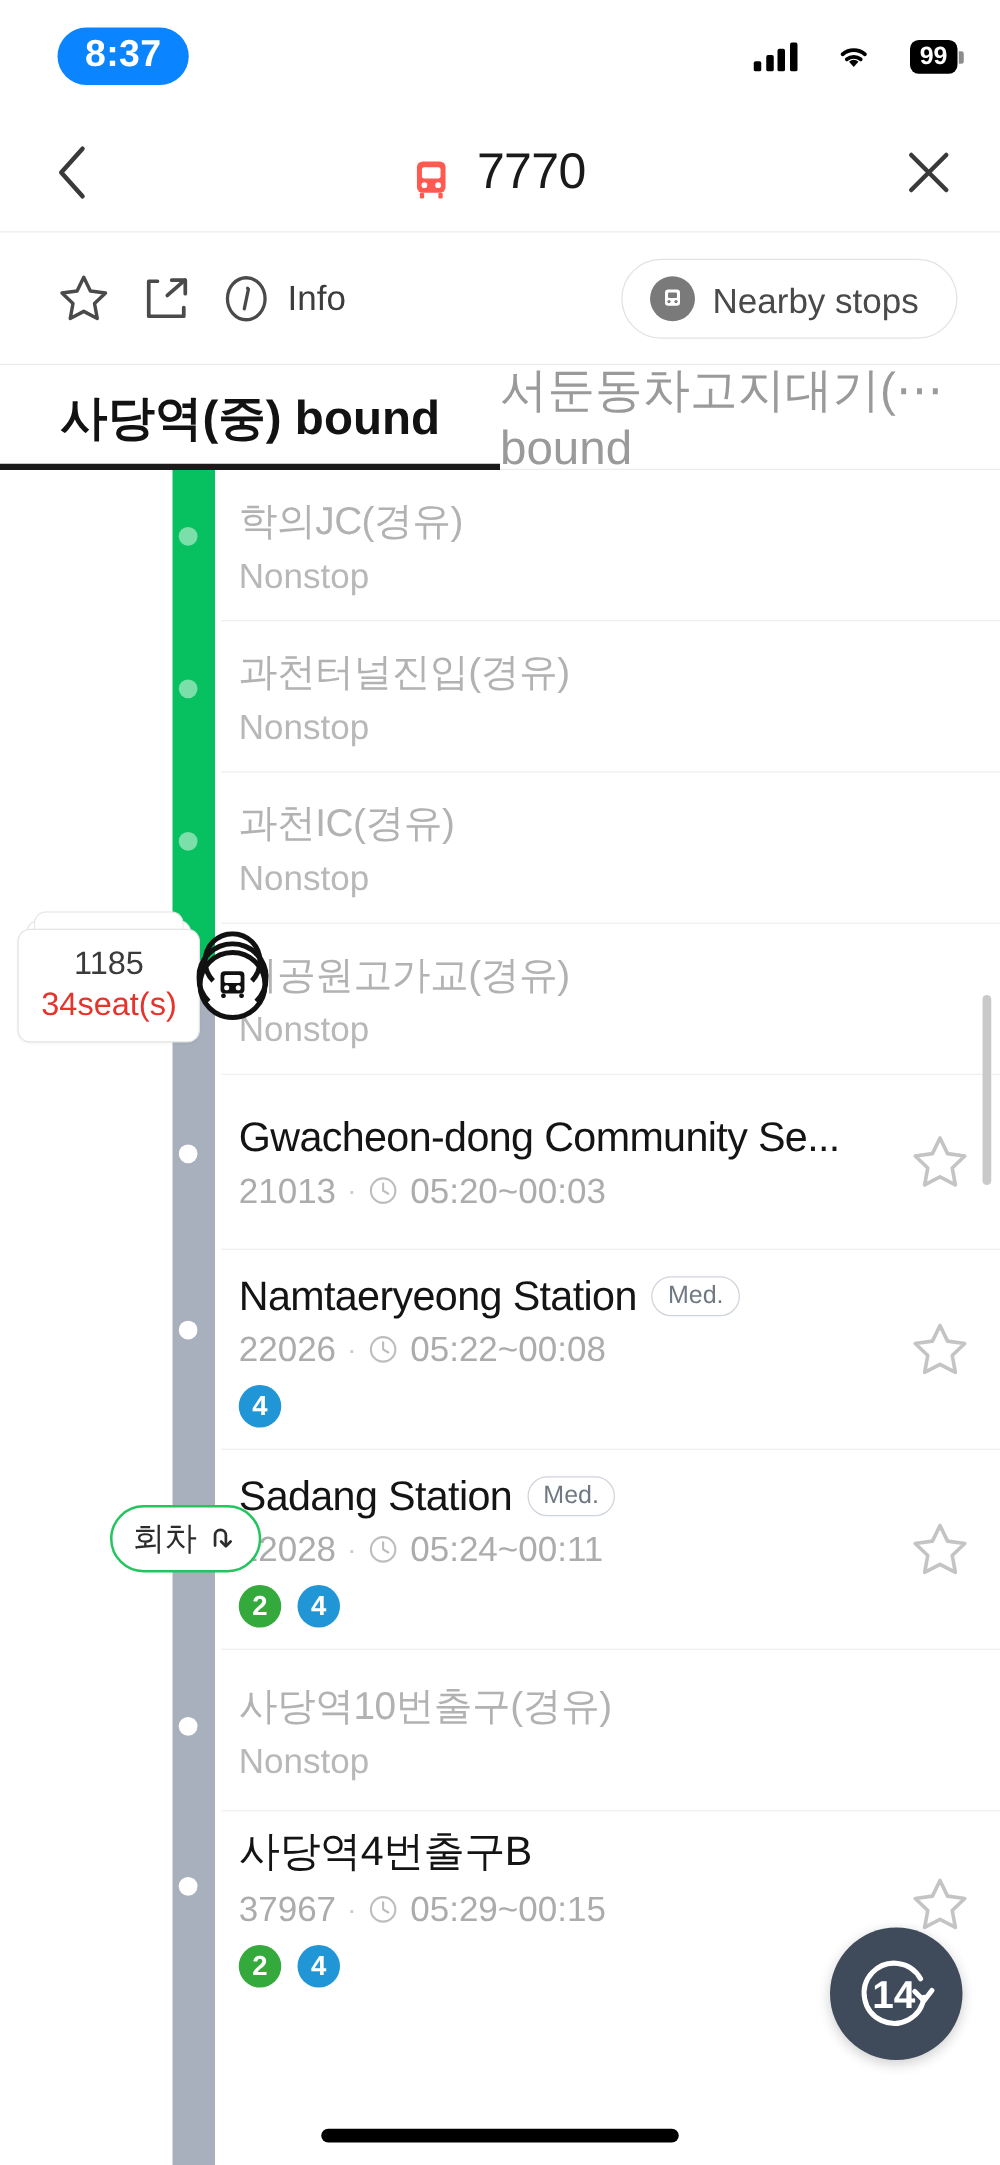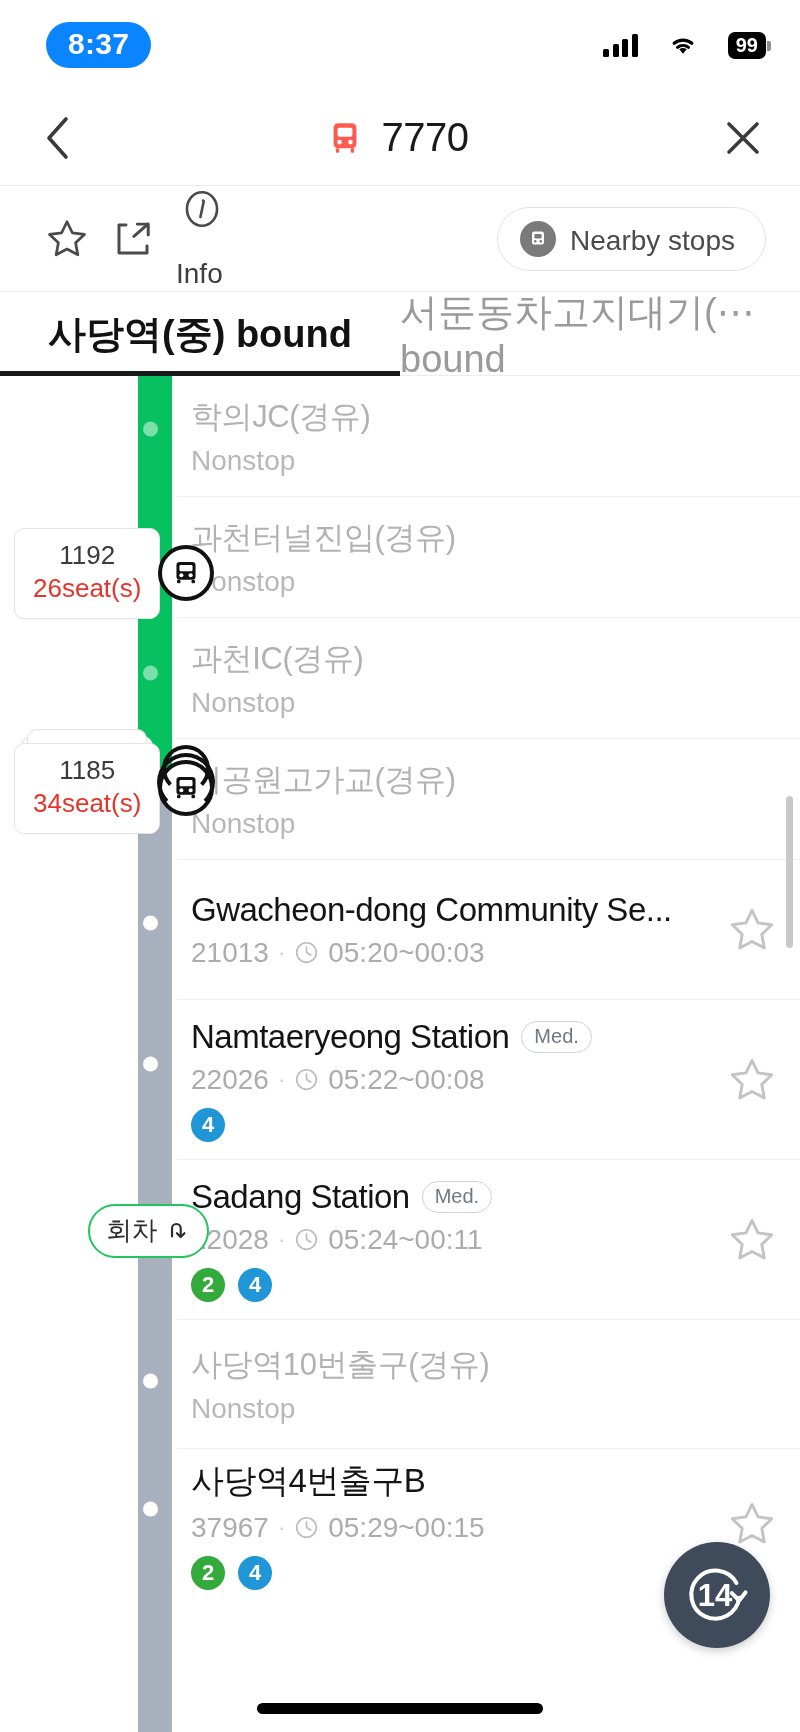--- a/index.html
+++ b/index.html
@@ -40,34 +40,34 @@
   }
 
   
   .navbar {
     height: 96px; display: flex; align-items: center; position: relative;
     border-bottom: 1px solid #ececec; padding: 0 34px;
   }
   .nav-back { width: 46px; height: 46px; display: flex; align-items: center; justify-content: center; }
   .nav-title {
     position: absolute; left: 0; right: 0; text-align: center;
-    display: flex; align-items: center; justify-content: center; gap: 24px;
+    display: flex; align-items: flex-end; justify-content: center; gap: 24px;
     pointer-events: none;
   }
   .nav-title .route-no { font-size: 40px; font-weight: 500; color: #1a1a1a; letter-spacing: -0.5px; }
   .bus-glyph-red { width: 26px; height: 32px; }
   .nav-close { margin-left: auto; width: 46px; height: 46px; display:flex; align-items:center; justify-content:center; }
 
   
   .actionbar {
     height: 106px; display: flex; align-items: center; gap: 0;
     padding: 0 34px; border-bottom: 1px solid #ececec;
   }
   .act-icon { width: 66px; height: 66px; display: flex; align-items: center; justify-content: center; }
-  .info-btn { display: flex; align-items: flex-end; gap: 28px; margin-left: 10px; flex-direction: column; }
+  .info-btn { display: flex; align-items: center; gap: 12px; margin-left: 10px; }
   .info-btn .lbl { font-size: 28px; color: #3d3d3d; }
   .nearby {
     margin-left: auto; display: flex; align-items: flex-end; gap: 14px;
     border: 1px solid #e2e2e2; border-radius: 40px; padding: 13px 30px 13px 22px;
   }
   .nearby .lbl { font-size: 28px; color: #4a4a4a; }
   .nearby-badge {
     width: 36px; height: 36px; border-radius: 50%; background: #7a7a7a;
     display: flex; align-items: center; justify-content: center;
   }
@@ -430,37 +430,20 @@
         </div>
         <div class="star-cell">
           <svg width="50" height="50" viewBox="0 0 24 24">
             <path d="M12 2.6l2.9 6 6.6.9-4.8 4.6 1.2 6.5L12 17.5 6.1 20.6l1.2-6.5L2.5 9.5l6.6-.9z" fill="none" stroke="#c4c4c4" stroke-width="1.4" stroke-linejoin="round"></path>
           </svg>
         </div>
       </div>
 
     </div>
 
-    <div class="bus-callout" style="top:152px">
-      <div class="callout-box">
-        <div class="callout-id">1192</div>
-        <div class="callout-seats">26seat(s)</div>
-        <span class="arrow"></span>
-      </div>
-      <div class="bus-marker">
-        <svg width="30" height="30" viewBox="0 0 22 22">
-          <rect x="4" y="3" width="14" height="13" rx="2.4" fill="#111"></rect>
-          <rect x="6.2" y="5.2" width="9.6" height="4.6" rx="1" fill="#fff"></rect>
-          <circle cx="7.6" cy="12.6" r="1.5" fill="#fff"></circle>
-          <circle cx="14.4" cy="12.6" r="1.5" fill="#fff"></circle>
-          <rect x="4.4" y="16" width="2.6" height="2.6" rx="1" fill="#111"></rect>
-          <rect x="15" y="16" width="2.6" height="2.6" rx="1" fill="#111"></rect>
-        </svg>
-      </div>
-    </div>
 
     <div class="bus-callout" style="top:367px">
       <div class="callout-box stacked">
         <div class="callout-id">1185</div>
         <div class="callout-seats">34seat(s)</div>
         <span class="arrow"></span>
       </div>
       <div class="bus-marker multi">
         <svg width="30" height="30" viewBox="0 0 22 22">
           <rect x="4" y="3" width="14" height="13" rx="2.4" fill="#111"></rect>

